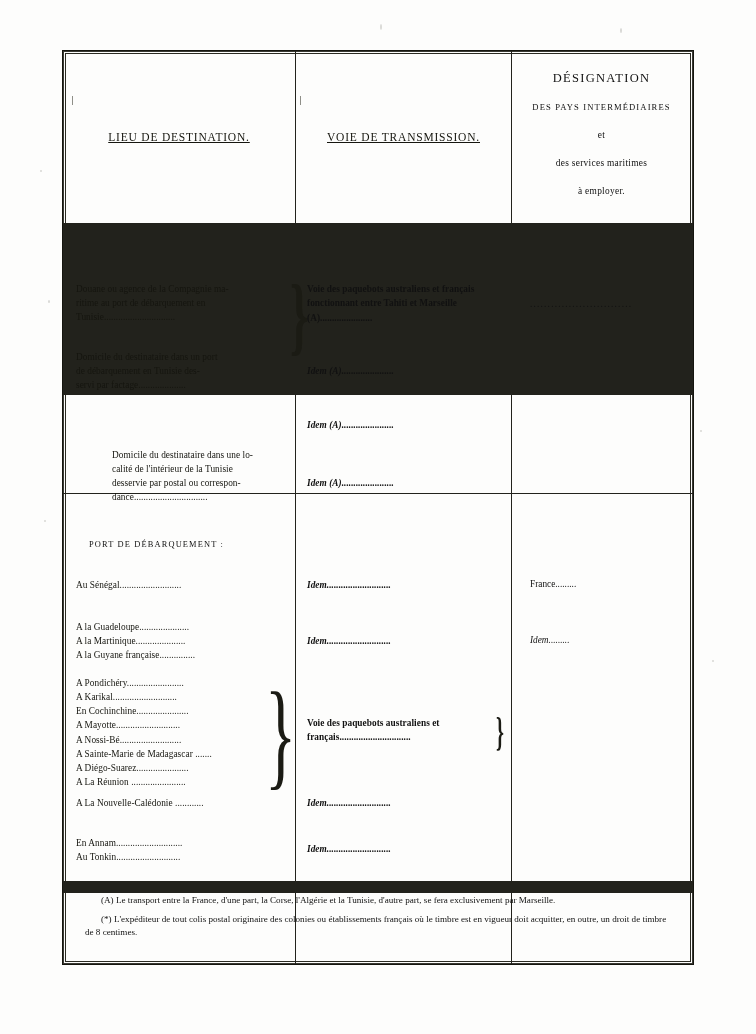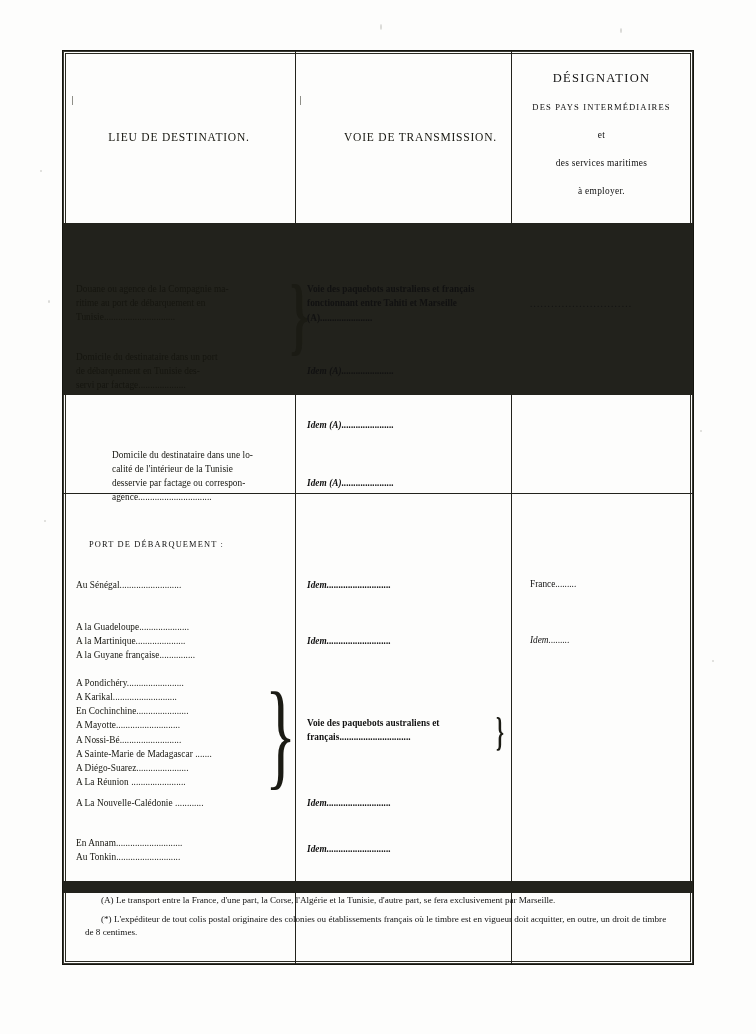--- a/index.html
+++ b/index.html
@@ -72,30 +72,31 @@
   }
   .head .cell {
     position: absolute;
     top: 0; bottom: 0;
     display: flex;
     align-items: center;
     justify-content: center;
     text-align: center;
   }
   .head .c-a { left: 0;     width: 232px; }
-  .head .c-b { left: 250px; width: 215px; }
+  .head .c-b { left: 233px; width: 215px; }
   .head .c-c { left: 449px; width: 179px; align-items: flex-start; padding-top: 12px; }
 
   .colhead {
     font-size: 11.5px;
     letter-spacing: .8px;
     font-variant: small-caps;
     text-transform: uppercase;
     font-weight: normal;
     color: #16160f;
+    text-decoration: underline;
   }
   .desig {
     display: block;
     width: 100%;
     line-height: 1.75;
   }
   .desig .l1 {
     font-size: 12.5px;
     letter-spacing: 1.3px;
     text-transform: uppercase;
@@ -262,22 +263,22 @@
           <span class="ind">Tunisie..............................</span>
         </div>
         <div class="dest" style="top:126px;">
           <span class="ind">Domicile du destinataire dans un port</span>
           <span class="ind">de débarquement en Tunisie des-</span>
           <span class="ind">servi par factage....................</span>
         </div>
         <div class="dest" style="top:224px;margin-left:36px;">
           <span class="ind">Domicile du destinataire dans une lo-</span>
           <span class="ind">calité de l'intérieur de la Tunisie</span>
-          <span class="ind">desservie par factage ou correspon-</span>
-          <span class="ind">agence...............................</span>
+          <span class="ind">desservie par postal ou correspon-</span>
+          <span class="ind">dance...............................</span>
         </div>
       </div>
 
       <div class="col b">
         <div class="via" style="top:58px;">
           <span class="ind">Voie des paquebots australiens et</span>
           <span class="ind">français fonctionnant entre Tahiti</span>
           <span class="ind">et Marseille (A)......................</span>
         </div>
         <div class="via" style="top:140px;">

